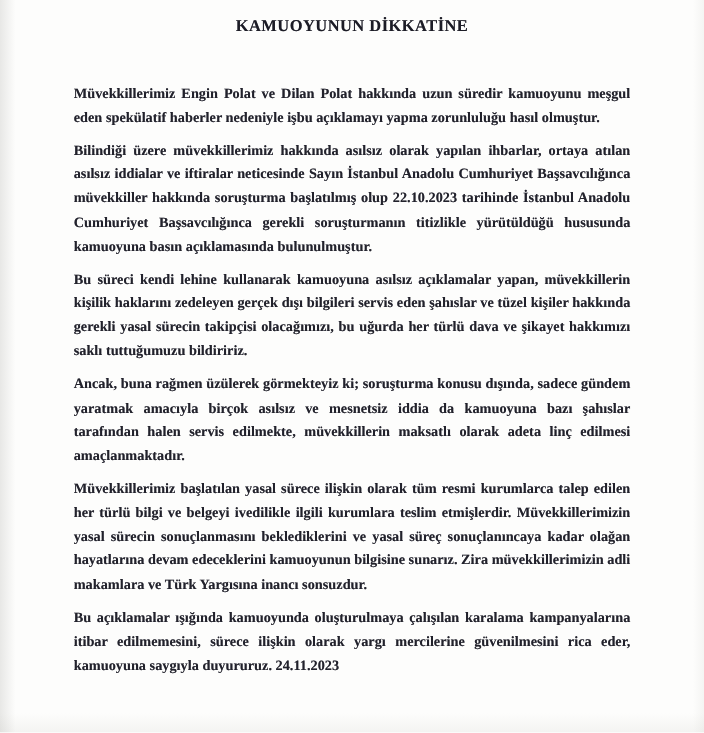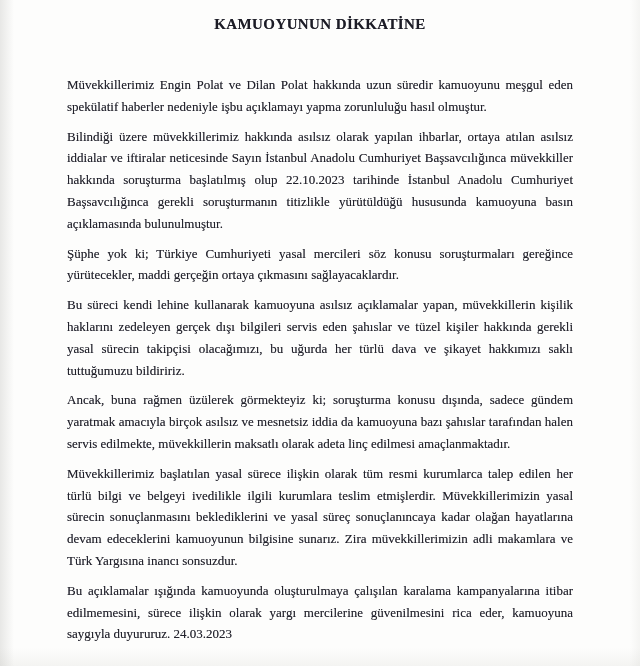--- a/index.html
+++ b/index.html
@@ -41,30 +41,30 @@
     margin-top: 41px;
   }
   .body p {
     margin: 6px 0 8px 0;
     font-size: 13px;
     line-height: 21.8px;
     text-align: justify;
     text-justify: inter-word;
     color: #22222c;
     text-shadow: 0 0 0.5px rgba(30,30,42,0.45);
+    font-weight: bold;
   }
 </style>
 </head>
 <body>
 
 <div class="page">
   <h1 class="title">KAMUOYUNUN DİKKATİNE</h1>
 
   <div class="body">
     <p>Müvekkillerimiz Engin Polat ve Dilan Polat hakkında uzun süredir kamuoyunu meşgul eden spekülatif haberler nedeniyle işbu açıklamayı yapma zorunluluğu hasıl olmuştur.</p>
     <p>Bilindiği üzere müvekkillerimiz hakkında asılsız olarak yapılan ihbarlar, ortaya atılan asılsız iddialar ve iftiralar neticesinde Sayın İstanbul Anadolu Cumhuriyet Başsavcılığınca müvekkiller hakkında soruşturma başlatılmış olup 22.10.2023 tarihinde İstanbul Anadolu Cumhuriyet Başsavcılığınca gerekli soruşturmanın titizlikle yürütüldüğü hususunda kamuoyuna basın açıklamasında bulunulmuştur.</p>
-    <p>Şüphe yok ki; Türkiye Cumhuriyeti yasal mercileri söz konusu soruşturmaları gereğince yürütecekler, maddi gerçeğin ortaya çıkmasını sağlayacaklardır.</p>
     <p>Bu süreci kendi lehine kullanarak kamuoyuna asılsız açıklamalar yapan, müvekkillerin kişilik haklarını zedeleyen gerçek dışı bilgileri servis eden şahıslar ve tüzel kişiler hakkında gerekli yasal sürecin takipçisi olacağımızı, bu uğurda her türlü dava ve şikayet hakkımızı saklı tuttuğumuzu bildiririz.</p>
     <p>Ancak, buna rağmen üzülerek görmekteyiz ki; soruşturma konusu dışında, sadece gündem yaratmak amacıyla birçok asılsız ve mesnetsiz iddia da kamuoyuna bazı şahıslar tarafından halen servis edilmekte, müvekkillerin maksatlı olarak adeta linç edilmesi amaçlanmaktadır.</p>
     <p>Müvekkillerimiz başlatılan yasal sürece ilişkin olarak tüm resmi kurumlarca talep edilen her türlü bilgi ve belgeyi ivedilikle ilgili kurumlara teslim etmişlerdir. Müvekkillerimizin yasal sürecin sonuçlanmasını beklediklerini ve yasal süreç sonuçlanıncaya kadar olağan hayatlarına devam edeceklerini kamuoyunun bilgisine sunarız. Zira müvekkillerimizin adli makamlara ve Türk Yargısına inancı sonsuzdur.</p>
-    <p>Bu açıklamalar ışığında kamuoyunda oluşturulmaya çalışılan karalama kampanyalarına itibar edilmemesini, sürece ilişkin olarak yargı mercilerine güvenilmesini rica eder, kamuoyuna saygıyla duyururuz. 24.03.2023</p>
+    <p>Bu açıklamalar ışığında kamuoyunda oluşturulmaya çalışılan karalama kampanyalarına itibar edilmemesini, sürece ilişkin olarak yargı mercilerine güvenilmesini rica eder, kamuoyuna saygıyla duyururuz. 24.11.2023</p>
   </div>
 </div>
 
 </body></html>

